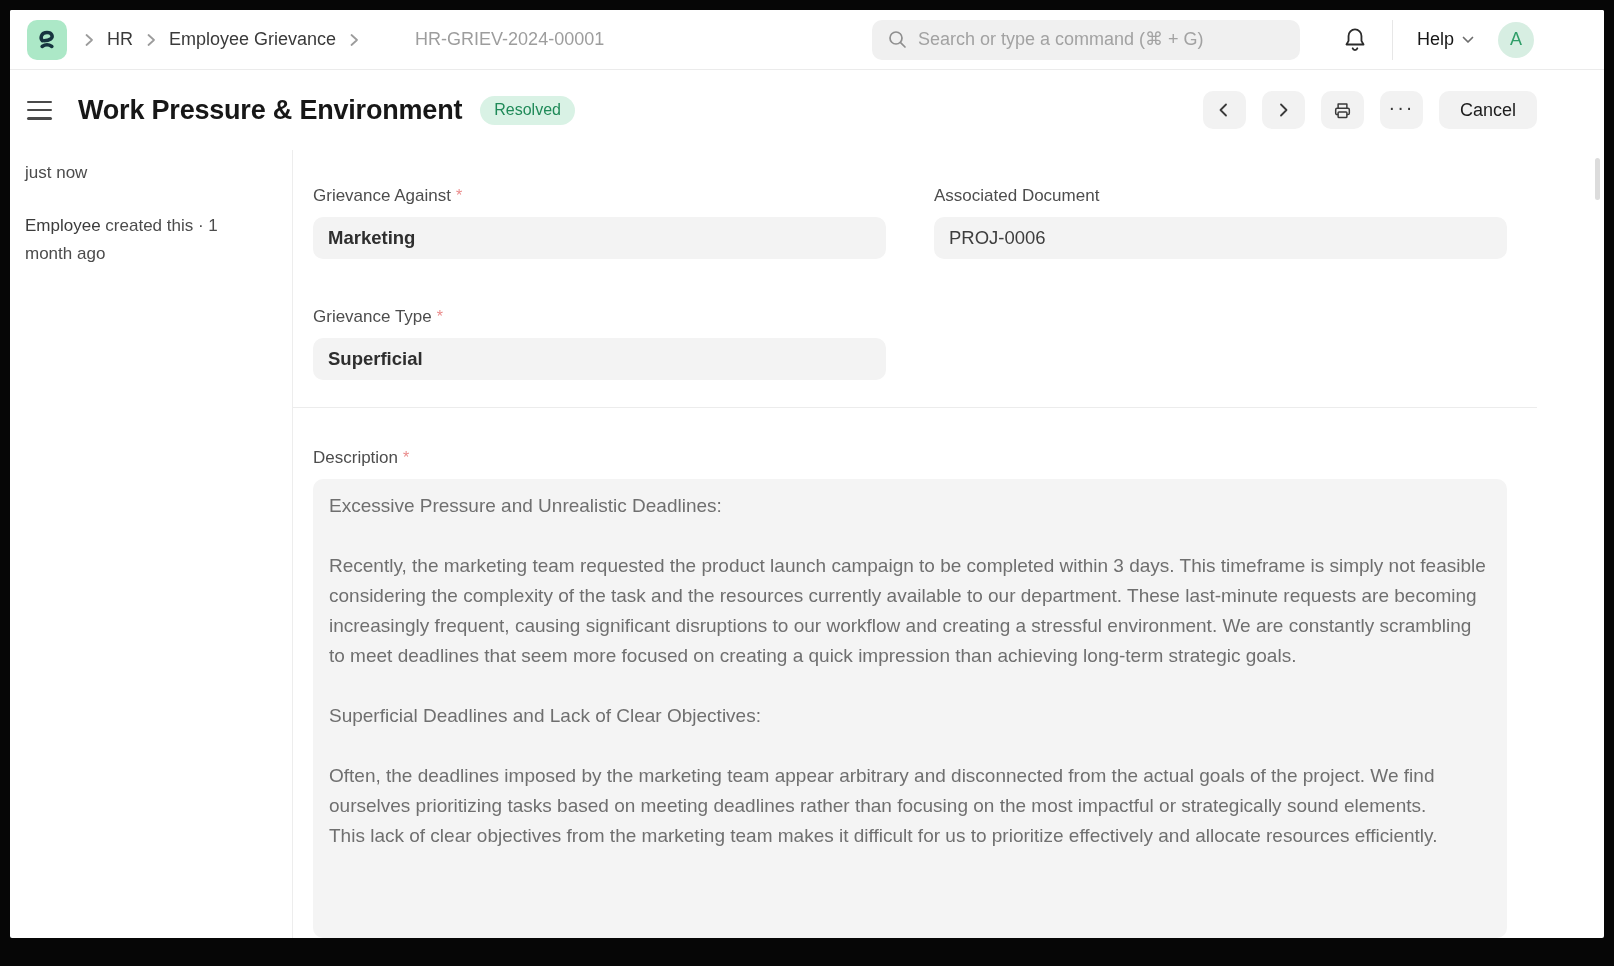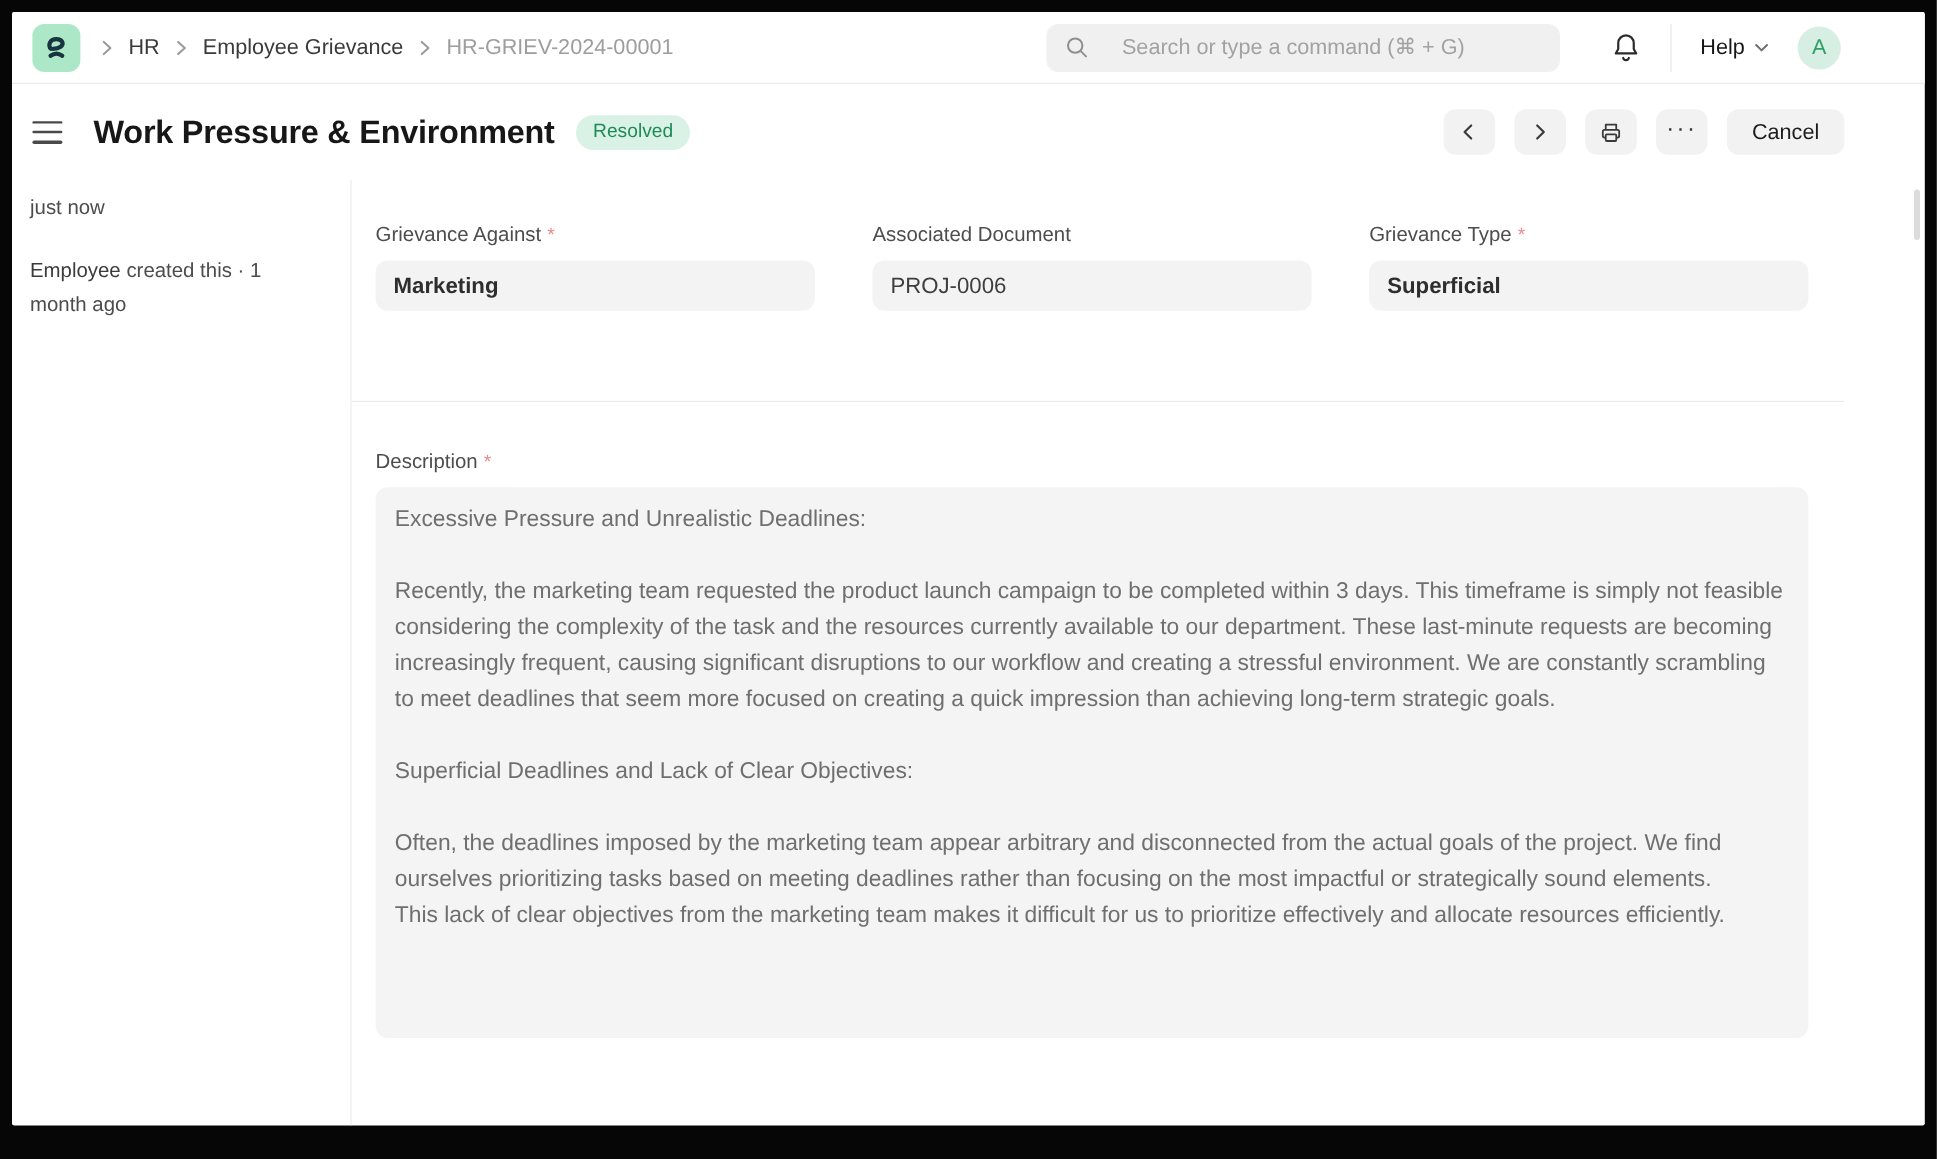--- a/index.html
+++ b/index.html
@@ -37,39 +37,38 @@
     cursor: pointer;
   }
   .breadcrumb {
     display: flex; align-items: center;
     gap: 12px;
     margin-left: 16px;
     font-size: 18px;
     white-space: nowrap;
   }
   .crumb { color: #3a3a3a; cursor: pointer; }
-  .crumb.current { color: #9d9d9d; cursor: default; }
+  .crumb.current { color: #9d9d9d; cursor: default; margin-left: 43px; }
   .crumb-sep { display: flex; align-items: center; }
   .search {
     margin-left: auto;
     flex: 0 0 428px;
     height: 40px;
     background: #f0f0f0;
     border-radius: 10px;
     display: flex; align-items: center;
     gap: 11px;
     padding: 0 16px;
   }
   .search input {
     border: none; outline: none; background: transparent;
     font-family: inherit;
     font-size: 18px;
     color: #5a5a5a;
     width: 100%;
-    margin-left: 17px;
   }
   .search input::placeholder { color: #a2a2a2; }
   .icon-btn {
     background: transparent; border: none; cursor: pointer;
     display: flex; align-items: center; justify-content: center;
     padding: 0;
   }
   .bell-btn { margin-left: 42px; }
   .nav-vdiv { width: 1px; height: 40px; background: #e7e7e7; margin: 0 24px; }
   .help-btn {
@@ -151,21 +150,21 @@
   .activity { margin-top: 26px; width: 202px; line-height: 28px; }
   .activity .author { color: #3c3c3c; }
 
   .main {
     flex: 1;
     padding: 36px 97px 0 20px;
     position: relative;
   }
   .fields {
     display: grid;
-    grid-template-columns: 1fr 1fr 1fr;
+    grid-template-columns: 1fr 1fr;
     column-gap: 42px;
     row-gap: 26px;
     gap: 48px;
   }
   .field-label {
     font-size: 17px;
     color: #4d4d4d;
     margin-bottom: 11px;
     display: flex; align-items: baseline;
   }

